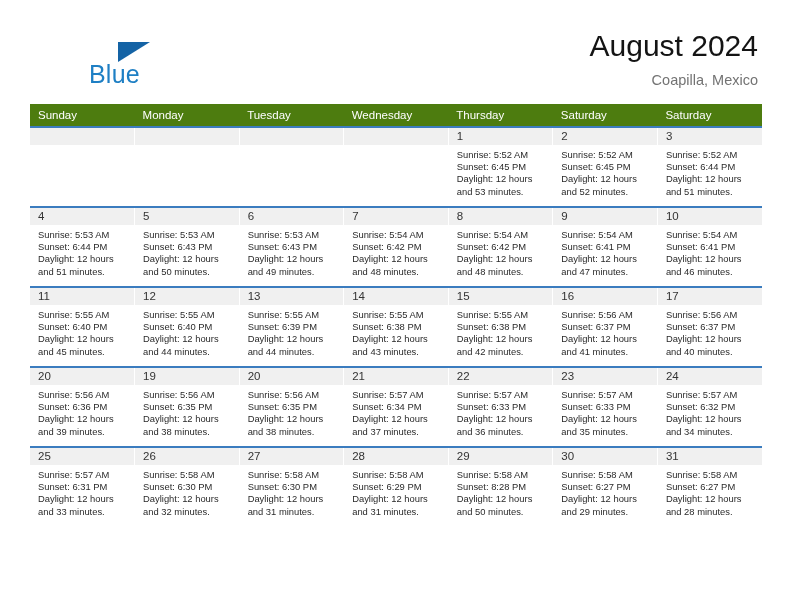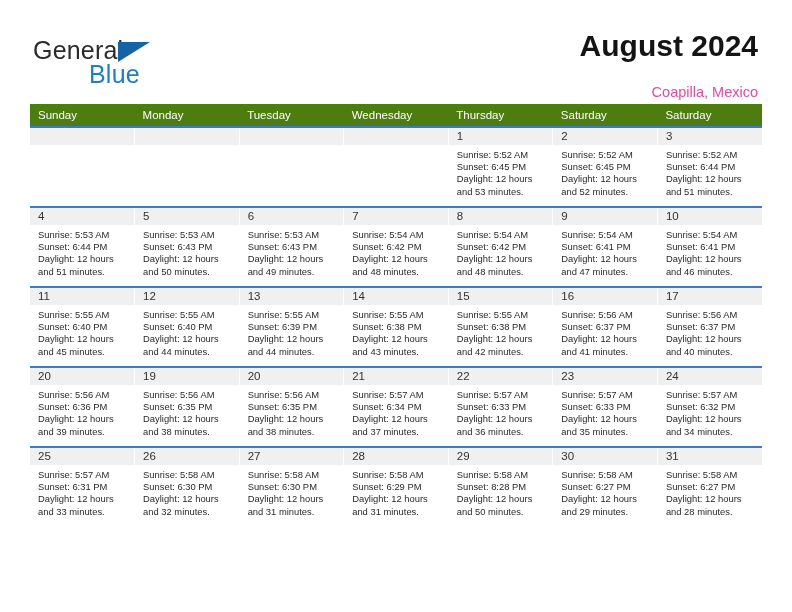--- a/index.html
+++ b/index.html
@@ -66,28 +66,28 @@
   .title-block {
     position: absolute;
     right: 34px;
     top: 28px;
     text-align: right;
   }
   .month-title {
     font-size: 30px;
     color: #141414;
     line-height: 36px;
-    font-weight: bold;
+    font-weight: normal;
     white-space: nowrap;
   }
   .location {
     font-size: 14.5px;
-    color: #ec4899;
+    color: #737373;
     line-height: 20px;
-    margin-top: 18px;
+    margin-top: 6px;
     white-space: nowrap;
   }
 
   
   .calendar {
     position: absolute;
     left: 30px;
     top: 104px;
     width: 732px;
     border-collapse: collapse;
@@ -144,21 +144,20 @@
     visibility: hidden;
   }
 </style>
 </head>
 <body>
 
 <div class="page">
 
   <div class="header">
     <div class="brand">
-      <span class="brand-general">General</span>
       <span class="brand-triangle"></span>
       <span class="brand-blue">Blue</span>
     </div>
     <div class="title-block">
       <div class="month-title">August 2024</div>
       <div class="location">Coapilla, Mexico</div>
     </div>
   </div>
 
   <table class="calendar">

